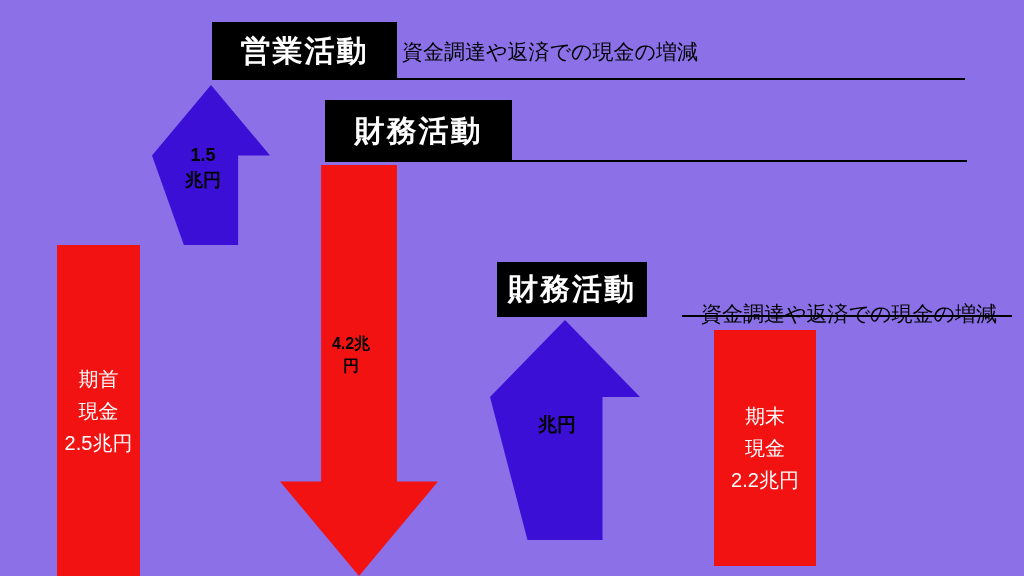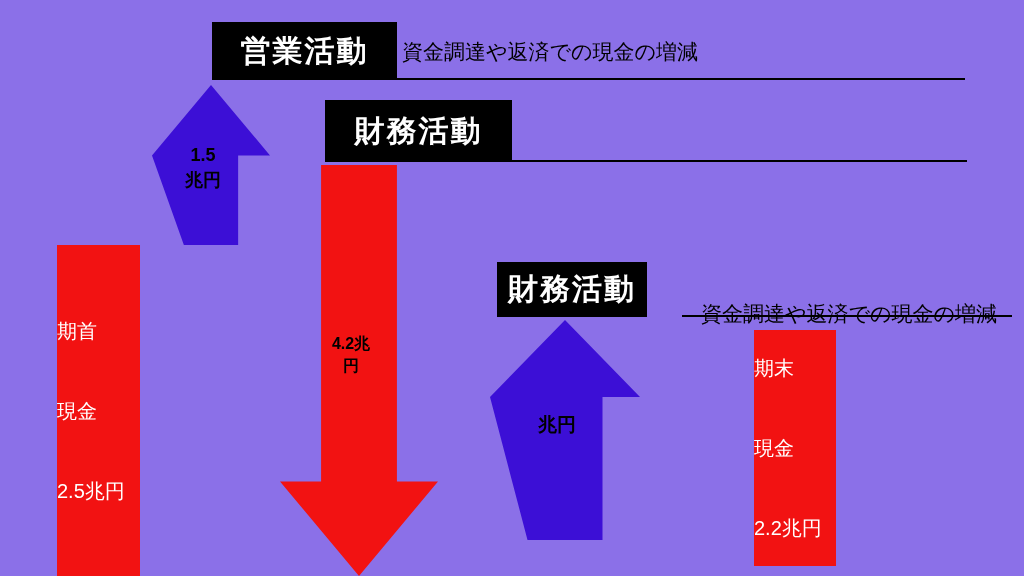--- a/index.html
+++ b/index.html
@@ -46,26 +46,25 @@
     position: absolute;
     height: 2px;
     background: #000000;
   }
   .cash-rect {
     position: absolute;
     background: var(--red);
     color: var(--cash-rect-text);
     display: flex;
     flex-direction: column;
-    align-items: flex-start;
+    align-items: center;
     justify-content: center;
     font-size: 20px;
     line-height: 1.6;
     text-align: center;
-    gap: 48px;
   }
   .arrow {
     position: absolute;
   }
   .arrow .shape {
     position: absolute;
     inset: 0;
   }
   .arrow.up-1 .shape {
     background: var(--blue);
@@ -133,19 +132,19 @@
     </div>
   </div>
 
   <div class="arrow up-2" style="left:490px; top:320px; width:150px; height:220px;">
     <div class="shape"></div>
     <div class="arrow-value" style="top:92px; font-size:19px;">
       <div>兆円</div>
     </div>
   </div>
 
-  <div class="cash-rect" style="left:754px; top:330px; width:82px; height:236px;">
+  <div class="cash-rect" style="left:714px; top:330px; width:102px; height:236px;">
     <span>期末</span>
     <span>現金</span>
     <span>2.2兆円</span>
   </div>
 
 </div>
 
 </body></html>

